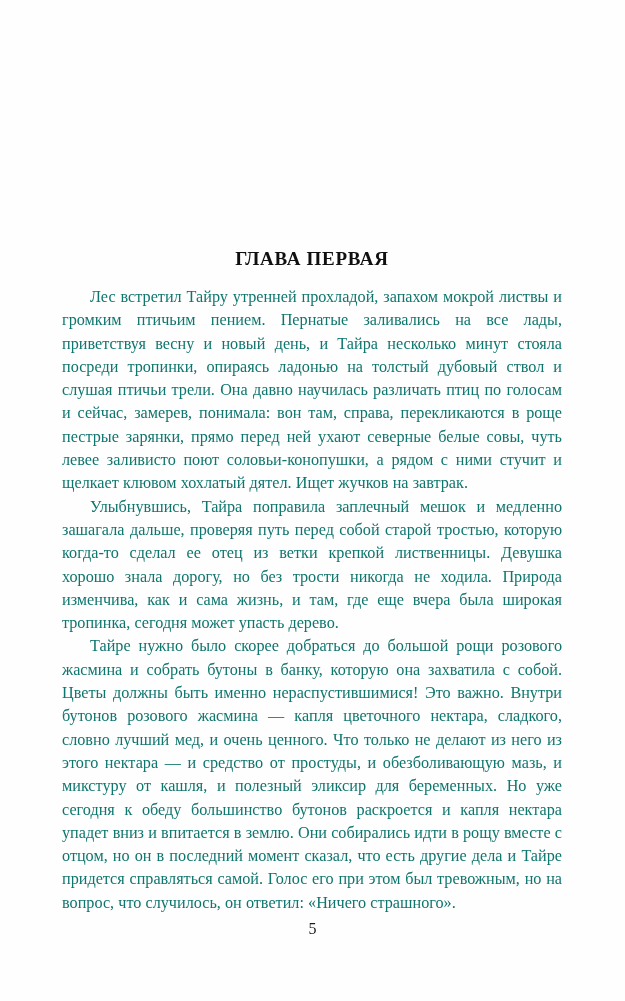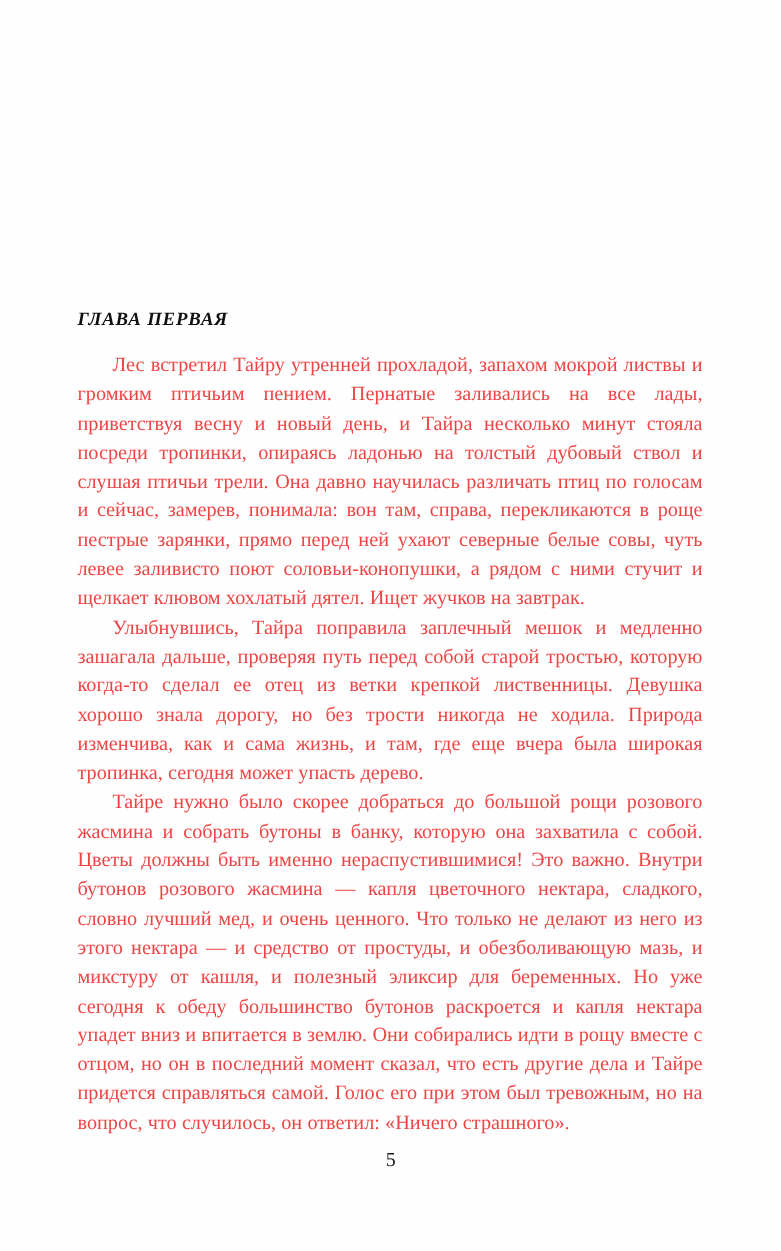--- a/index.html
+++ b/index.html
@@ -23,36 +23,35 @@
     position: relative;
     background: #fefefe;
   }
   .content {
     position: absolute;
     left: 62px;
     top: 248px;
     width: 500px;
   }
   .chapter-title {
-    text-align: left;
-    font-size: 15px;
+    text-align: center;
+    font-size: 19px;
     font-weight: bold;
     letter-spacing: 0.7px;
     margin: 0 0 16px 0;
     color: #101010;
     font-family: "Liberation Serif", "DejaVu Serif", serif;
-    font-style: italic;
   }
   .para {
     font-size: 16.2px;
     line-height: 23.3px;
     text-align: justify;
     text-indent: 28px;
     margin: 0;
-    color: #ef4444;
+    color: #0f766e;
     hyphens: none;
     -webkit-hyphens: none;
     word-spacing: 0.1px;
   }
   .para + .para {
     margin-top: 0;
   }
   .page-number {
     position: absolute;
     left: 0;

